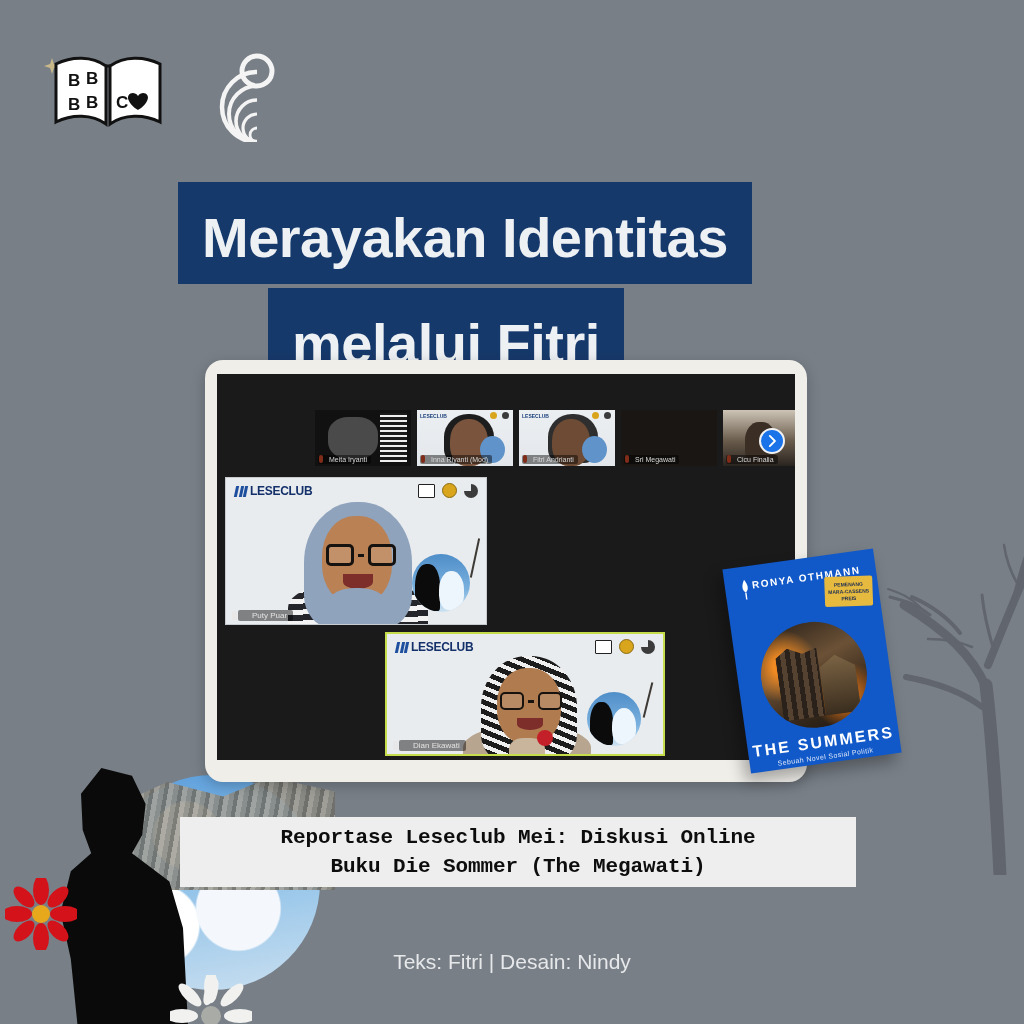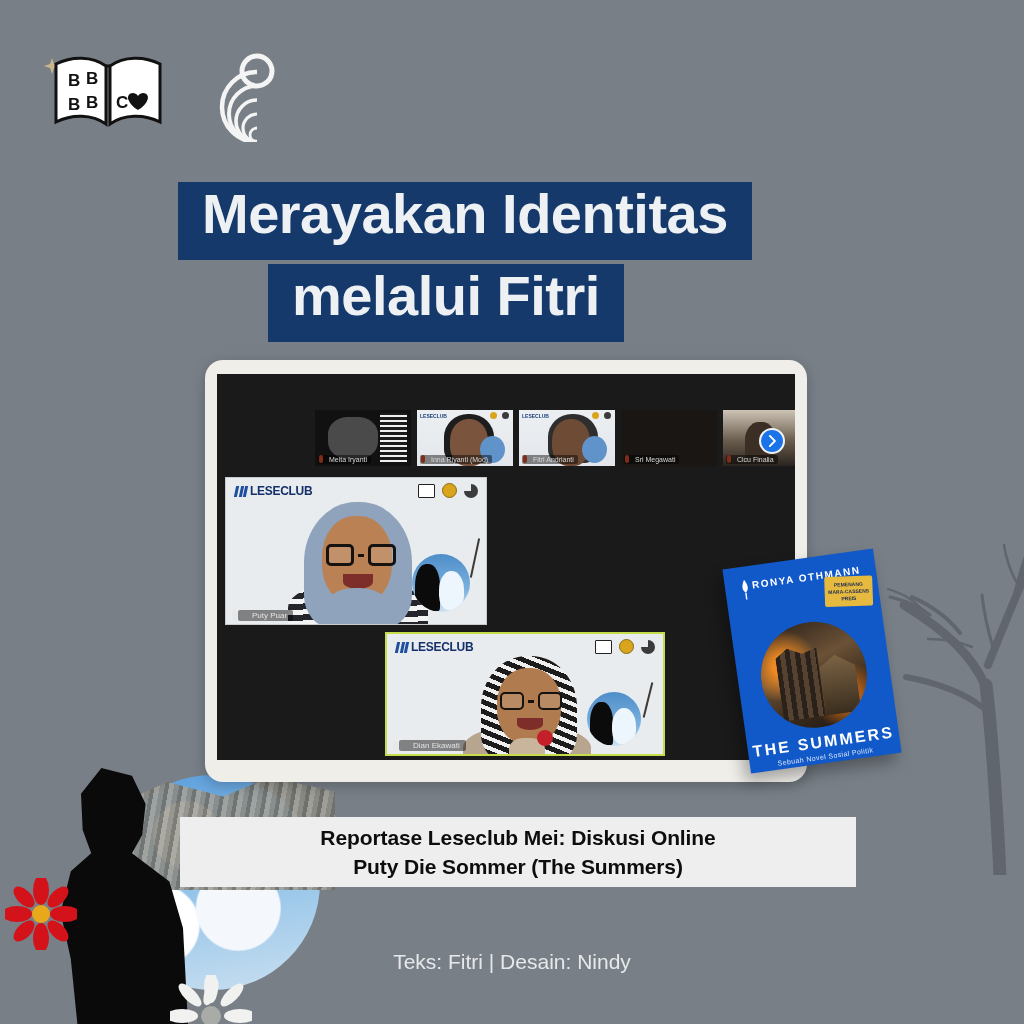--- a/index.html
+++ b/index.html
@@ -56,21 +56,21 @@
   .goethe-logo{position:absolute;left:196px;top:46px;width:96px;height:96px;}
   .goethe-text{position:absolute;left:300px;top:66px;color:#f2f2f2;
     font-weight:bold;font-size:25px;line-height:29px;letter-spacing:.6px;}
 
   
   .title-wrap{position:absolute;left:0;top:182px;width:1024px;}
   .title-line{
     display:block;background:#16396b;color:#eef1f4;
     font-weight:bold;font-size:56px;line-height:1.0;
     letter-spacing:-.5px;width:max-content;
-    padding:4px 24px 18px 24px;
+    padding:28px 24px 18px 24px;
   }
   .tl1{margin-left:178px;}
   .tl2{margin-left:268px;margin-top:4px;}
 
   
   .tablet{
     position:absolute;left:205px;top:360px;width:602px;height:422px;
     background:#f0eee9;border-radius:18px;
     box-shadow:0 4px 14px rgba(0,0,0,.22);
     padding:14px 12px 22px 12px;box-sizing:border-box;
@@ -198,21 +198,21 @@
     font-size:7px;letter-spacing:.4px;color:#dbe7f7;
   }
 
   
   .caption{
     position:absolute;left:180px;top:817px;width:676px;height:70px;
     background:#eeeeee;display:flex;flex-direction:column;
     align-items:center;justify-content:center;
   }
   .caption div{
-    color:#0d0d0d;font-weight:bold;font-size:21px;line-height:29px;letter-spacing:-.1px;
+    color:#0d0d0d;font-weight:bold;font-size:21px;line-height:29px;letter-spacing:-.1px;font-family:Liberation Mono, monospace;
   }
   .credits{
     position:absolute;left:0;top:950px;width:1024px;text-align:center;
     color:#e6e8ea;font-size:21px;
   }
 </style>
 </head>
 <body>
 
 <div class="canvas">
@@ -448,18 +448,18 @@
     <div class="circle">
       <div class="ruin"></div>
         <div class="ruin2"></div>
     </div>
     <div class="title">THE SUMMERS</div>
     <div class="sub">Sebuah Novel Sosial Politik</div>
   </div>
 
   <div class="caption">
     <div>Reportase Leseclub Mei: Diskusi Online</div>
-    <div>Puty Die Sommer (The Summers)</div>
+    <div>Buku Die Sommer (The Megawati)</div>
   </div>
 
   <div class="credits">Teks: Fitri | Desain: Nindy</div>
 
 </div>
 
 </body></html>

